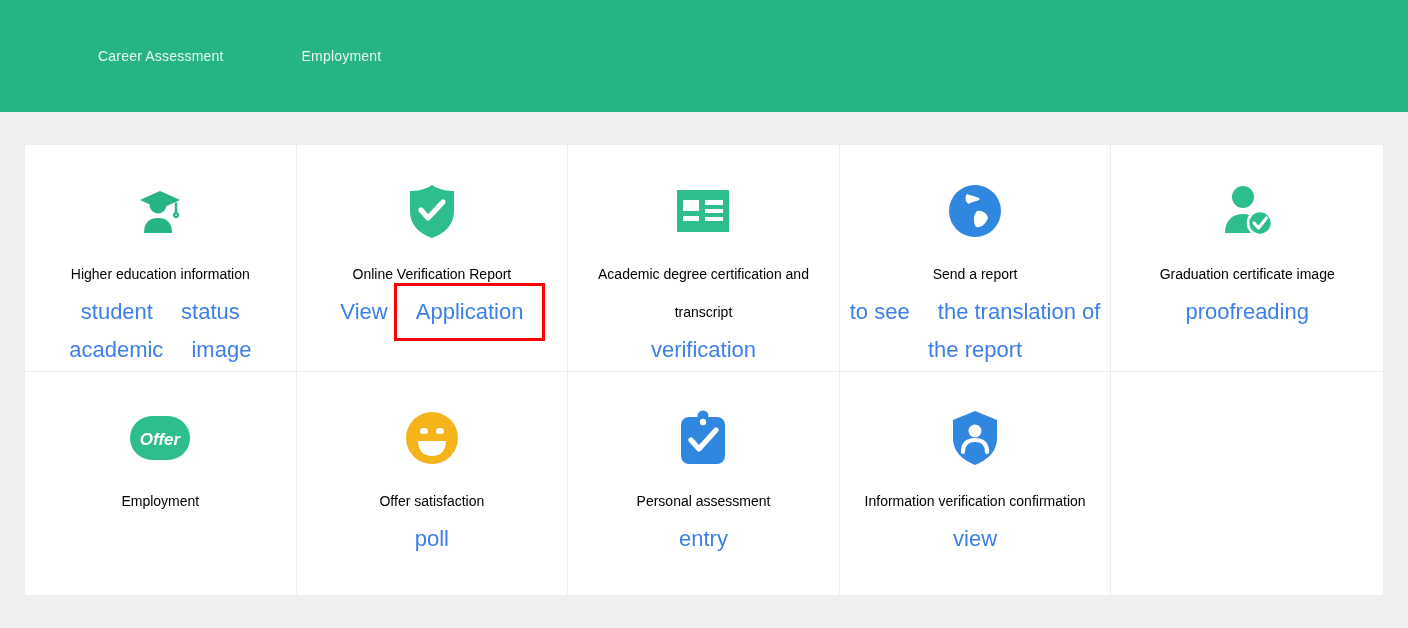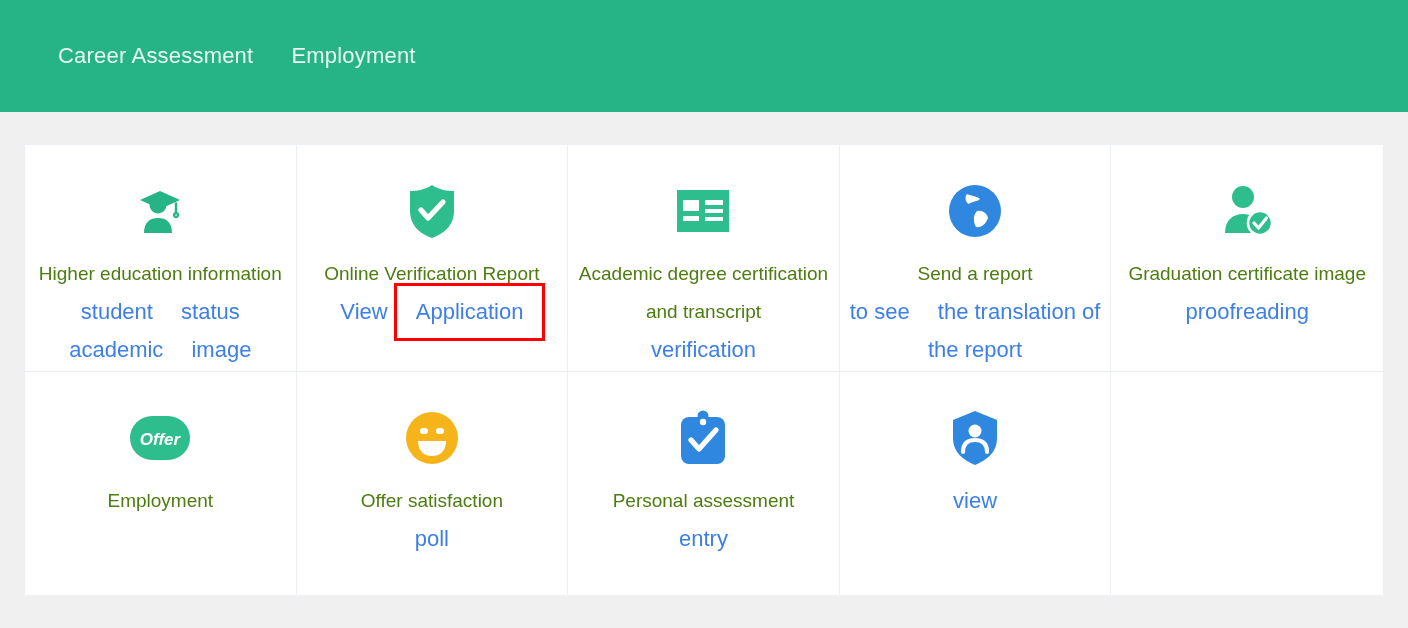--- a/index.html
+++ b/index.html
@@ -20,25 +20,26 @@
   .top-nav {
     height: 112px;
     background: #26b487;
     display: flex;
     align-items: center;
     padding-left: 58px;
     gap: 38px;
   }
   .nav-item {
     color: #e8f7f1;
-    font-size: 22px;
+    font-size: 14px;
     letter-spacing: 0.2px;
     line-height: 1;
     cursor: pointer;
     white-space: nowrap;
+    margin-left: 40px;
   }
 
   
   .grid-wrap {
     margin: 32px 24px 0 24px;
     width: 1360px;
     height: 452px;
     background: #ffffff;
     border: 1px solid #ebeef2;
     position: relative;
@@ -68,22 +69,22 @@
     width: 60px;
     height: 60px;
     display: flex;
     align-items: center;
     justify-content: center;
     margin-bottom: 14px;
   }
   .icon-box svg { display: block; }
 
   .card-title {
-    font-size: 19px;
-    color: #4d7c0f;
+    font-size: 14px;
+    color: #000000;
     line-height: 38px;
     text-align: center;
     padding: 0 6px;
     max-width: 100%;
   }
   .card-links {
     font-size: 22px;
     line-height: 38px;
     text-align: center;
     color: #3d7fe8;
@@ -248,20 +249,21 @@
     </div>
 
     <div class="cell row2">
       <div class="icon-box">
         <svg width="50" height="56" viewBox="0 0 50 56">
           <path d="M25 1 L47 10 L47 28 C47 42 37 50 25 55 C13 50 3 42 3 28 L3 10 Z" fill="#2f87e0"></path>
           <circle cx="25" cy="21" r="6.5" fill="#ffffff"></circle>
           <path d="M13 42 C13 33 18 30 25 30 C32 30 37 33 37 42" stroke="#ffffff" stroke-width="4.2" fill="none" stroke-linecap="round"></path>
         </svg>
       </div>
+      <div class="card-title">Information verification confirmation</div>
       <div class="card-links">
         <span class="lnk">view</span>
       </div>
     </div>
 
     <div class="cell row2 empty"></div>
 
   </div>
 </div>
 

